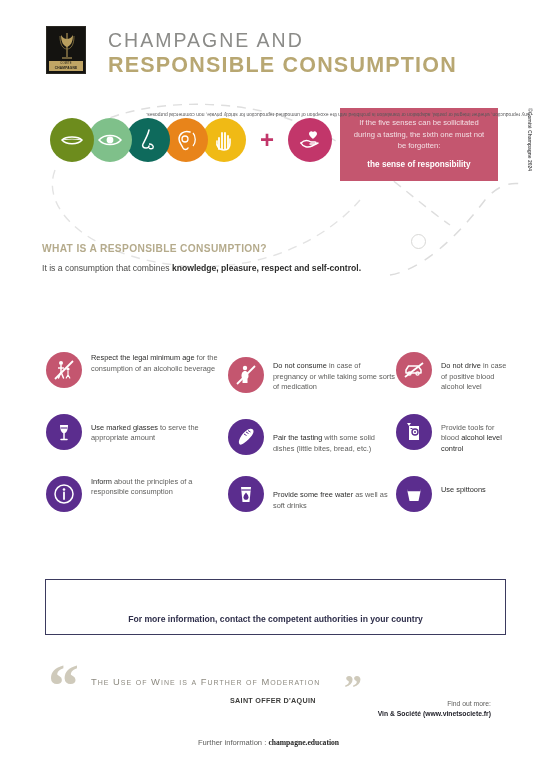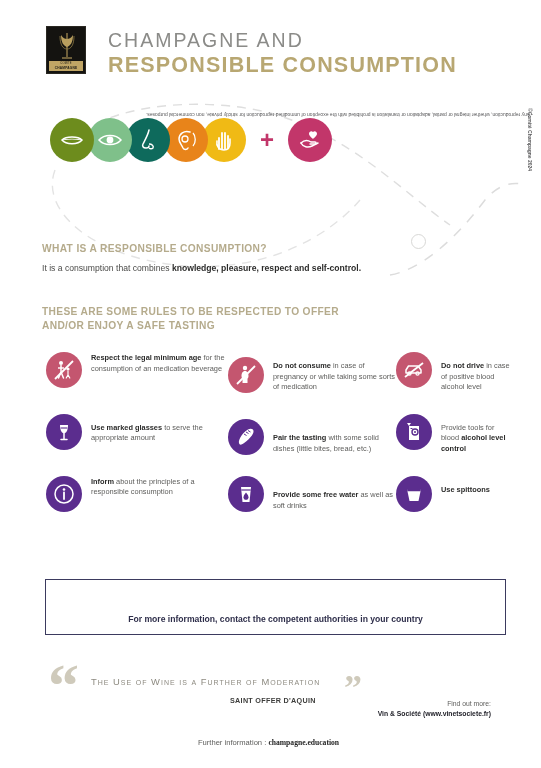--- a/index.html
+++ b/index.html
@@ -92,21 +92,21 @@
   .rule.c1 { width: 168px; align-items: flex-end; }
   .rule.c2 { width: 118px; }
   .rule-icon {
     width: 36px; height: 36px; border-radius: 50%; flex: none;
     display: flex; align-items: center; justify-content: center;
   }
   .rule-txt {
     margin-left: 9px; font-size: 7.4px; line-height: 10.6px;
     color: #5d5d5b; padding-top: 1px;
   }
-  .rule-txt b { color: #2c2c2b; font-weight: bold; }
+  .rule-txt b { color: #2c2c2b; font-weight: normal; }
   .rule.mid-align .rule-txt { padding-top: 9px; }
 
   
   .info-box {
     position: absolute; left: 45px; top: 579px; width: 461px; height: 56px;
     border: 1.4px solid #3b3a5e;
     display: flex; align-items: center; justify-content: center;
   }
   .info-box span { font-size: 8.6px; font-weight: bold; color: #2e2e4a; margin-top: 24px; }
 
@@ -221,47 +221,47 @@
     <div class="plus">+</div>
     <div class="sixth">
       <svg width="26" height="26" viewBox="0 0 26 26">
         <path d="M16,5 C14.5,3.5 12,4.5 12,6.8 C12,9 15,11 16,12 C17,11 20,9 20,6.8 C20,4.5 17.5,3.5 16,5 Z" fill="#fff"></path>
         <path d="M4,16 C7,13 11,13 14,15 L18,15 C19.5,15 19.5,17 18,17 L13,17" fill="none" stroke="#fff" stroke-width="1.5" stroke-linecap="round"></path>
         <path d="M4,16 C6,20 11,21 15,19 L21,16" fill="none" stroke="#fff" stroke-width="1.5" stroke-linecap="round"></path>
       </svg>
     </div>
   </div>
 
+  <div class="pink-box">
+    <div class="l">If the five senses can be sollicitated during a tasting, the sixth one must not be forgotten:</div>
+    <div class="b">the sense of responsibility</div>
+  </div>
 
   <div class="sec-head" id="head-what">WHAT IS A RESPONSIBLE CONSUMPTION?</div>
   <div class="lead">
     <span>It is a consumption that combines </span><b>knowledge, pleasure, respect and self-control.</b>
   </div>
 
-  <div class="sec-head" id="head-rules">
-    <div>THESE ARE SOME RULES TO BE RESPECTED TO OFFER</div>
-    <div>AND/OR ENJOY A SAFE TASTING</div>
-  </div>
 
   <div class="rules">
 
     <div class="rule-row">
       <div class="rule c0">
         <div class="rule-icon" style="background:#c4566f">
           <svg width="24" height="24" viewBox="0 0 24 24">
             <circle cx="9" cy="5" r="2" fill="#fff"></circle>
             <path d="M9,7.5 L9,14 M6.5,20 L9,14 L11.5,20" stroke="#fff" stroke-width="1.5" fill="none" stroke-linecap="round"></path>
             <path d="M6,10 L12,10" stroke="#fff" stroke-width="1.4"></path>
             <circle cx="16" cy="11" r="1.6" fill="#fff"></circle>
             <path d="M16,13 L16,17 M14.2,20 L16,17 L17.8,20" stroke="#fff" stroke-width="1.2" fill="none" stroke-linecap="round"></path>
             <path d="M3,21 L21,3" stroke="#fff" stroke-width="1.8"></path>
           </svg>
         </div>
         <div class="rule-txt">
-          <b>Respect the legal minimum age</b><span> for the consumption of an medication beverage</span>
+          <b>Respect the legal minimum age</b><span> for the consumption of an alcoholic beverage</span>
         </div>
       </div>
       <div class="rule c1">
         <div class="rule-icon" style="background:#c4566f">
           <svg width="24" height="24" viewBox="0 0 24 24">
             <circle cx="11" cy="5" r="2.2" fill="#fff"></circle>
             <path d="M11,8 C8.5,8 7.5,10.5 7.5,13 C7.5,15 8.5,15.5 8.5,15.5 L8.5,20 L13.5,20 L13.5,15.5 C13.5,15.5 14.5,15 14.5,13 C14.5,10.5 13.5,8 11,8 Z" fill="#fff"></path>
             <path d="M3,21 L21,3" stroke="#fff" stroke-width="1.8"></path>
           </svg>
         </div>

